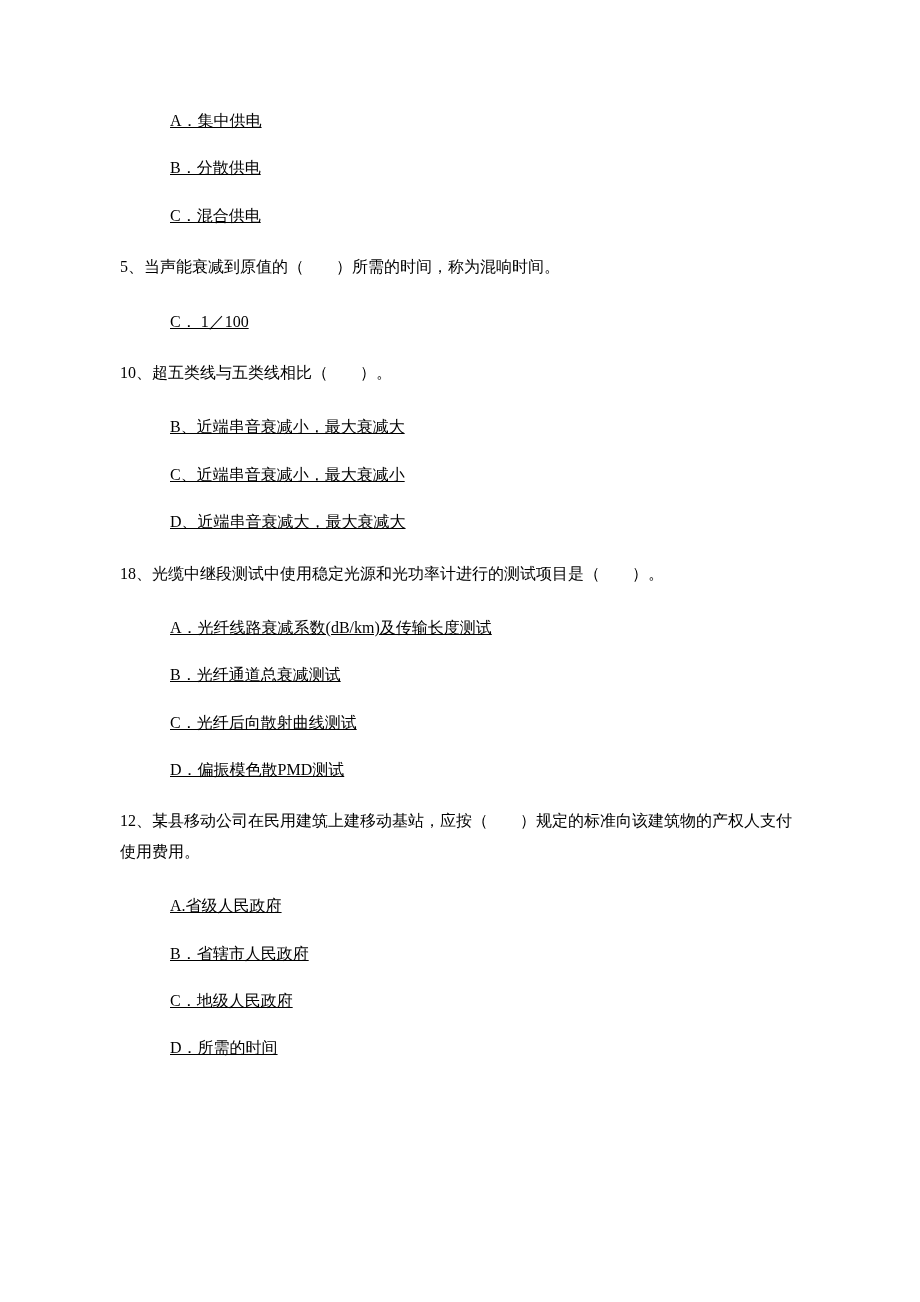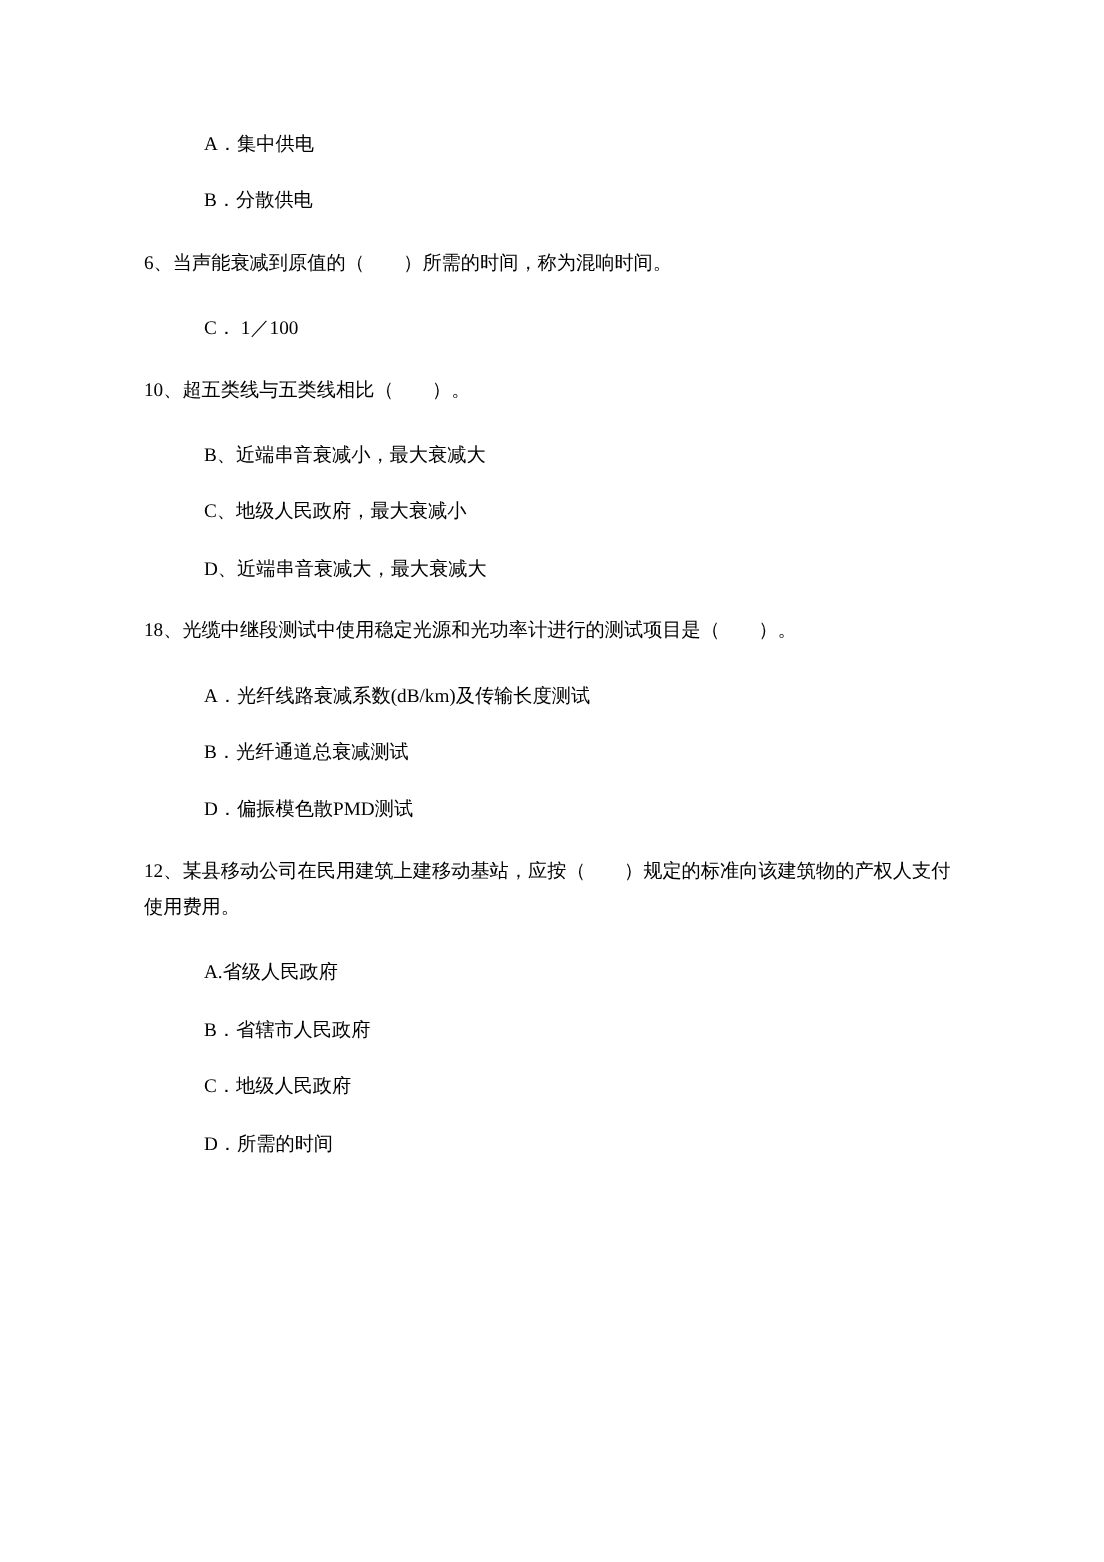--- a/index.html
+++ b/index.html
@@ -14,45 +14,48 @@
     color: #000000;
     line-height: 1.4;
   }
   .page {
     box-sizing: border-box;
     width: 920px;
     padding: 110px 120px 40px 120px;
   }
   .option {
     margin: 0 0 25px 50px;
+    text-decoration: underline;
   }
   .question {
     margin: 0 0 28px 0;
     line-height: 1.9;
   }
 </style>
 </head>
 <body>
 
 <div class="page">
 
   <div class="option">A．集中供电</div>
   <div class="option">B．分散供电</div>
+  <div class="option">C．混合供电</div>
 
-  <div class="question">6、当声能衰减到原值的（　　）所需的时间，称为混响时间。</div>
+  <div class="question">5、当声能衰减到原值的（　　）所需的时间，称为混响时间。</div>
   <div class="option">C．  1／100</div>
 
   <div class="question">10、超五类线与五类线相比（　　）。</div>
   <div class="option">B、近端串音衰减小，最大衰减大</div>
-  <div class="option">C、地级人民政府，最大衰减小</div>
+  <div class="option">C、近端串音衰减小，最大衰减小</div>
   <div class="option">D、近端串音衰减大，最大衰减大</div>
 
   <div class="question">18、光缆中继段测试中使用稳定光源和光功率计进行的测试项目是（　　）。</div>
   <div class="option">A．光纤线路衰减系数(dB/km)及传输长度测试</div>
   <div class="option">B．光纤通道总衰减测试</div>
+  <div class="option">C．光纤后向散射曲线测试</div>
   <div class="option">D．偏振模色散PMD测试</div>
 
   <div class="question">12、某县移动公司在民用建筑上建移动基站，应按（　　）规定的标准向该建筑物的产权人支付使用费用。</div>
   <div class="option">A.省级人民政府</div>
   <div class="option">B．省辖市人民政府</div>
   <div class="option">C．地级人民政府</div>
   <div class="option">D．所需的时间</div>
 
 </div>
 

